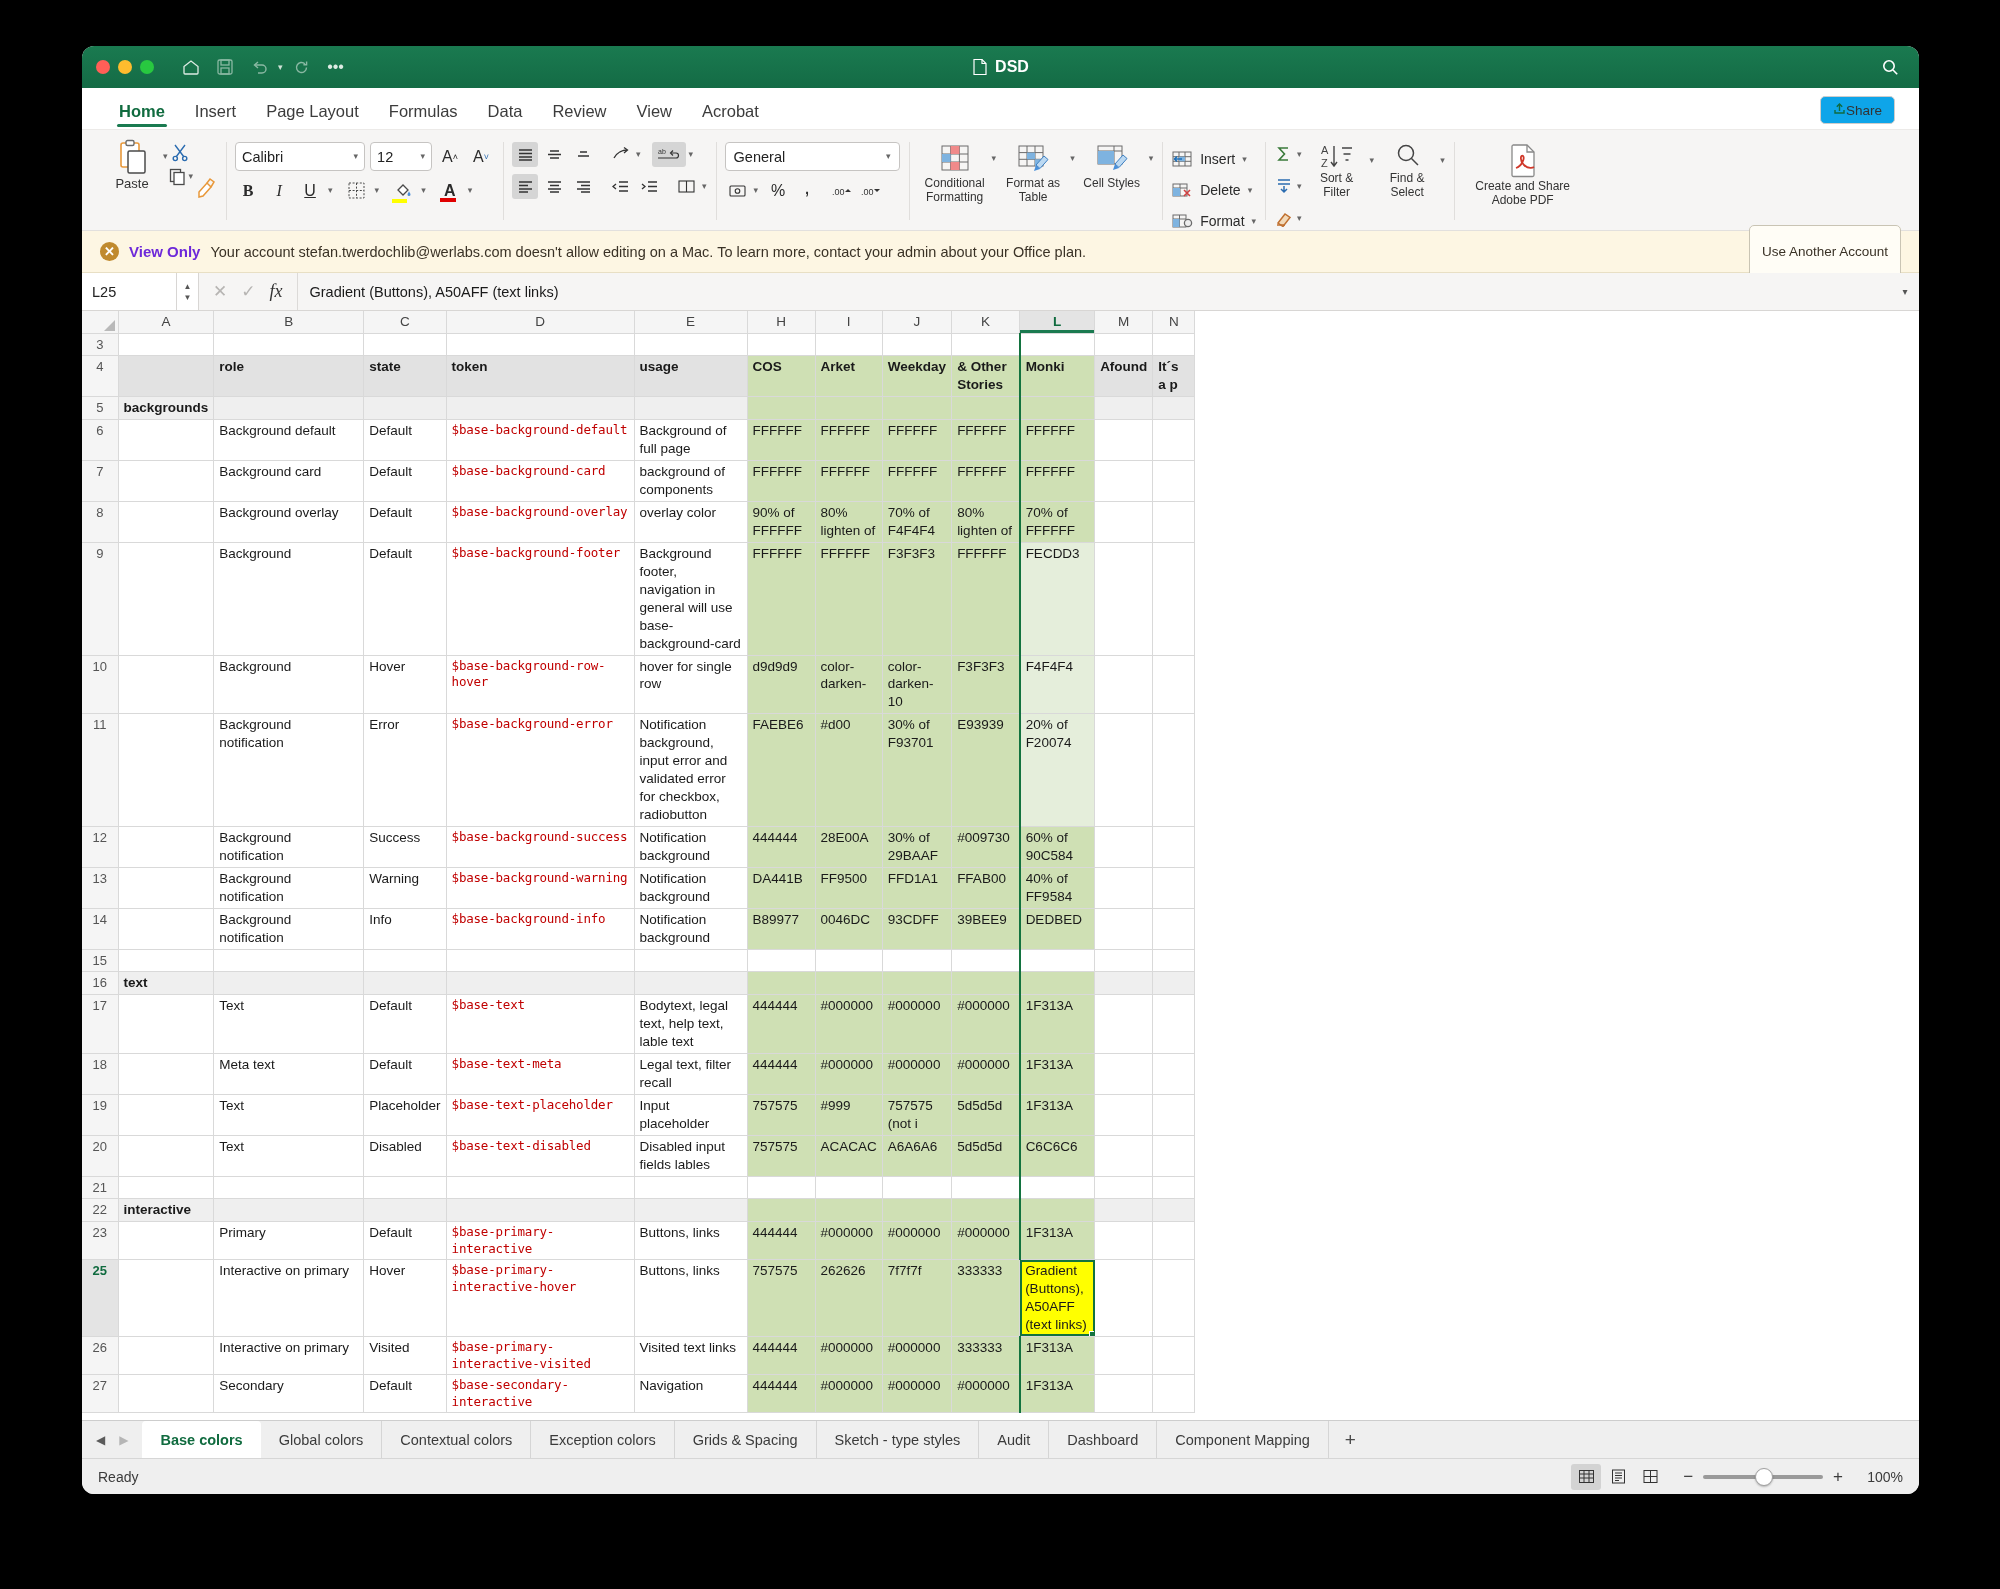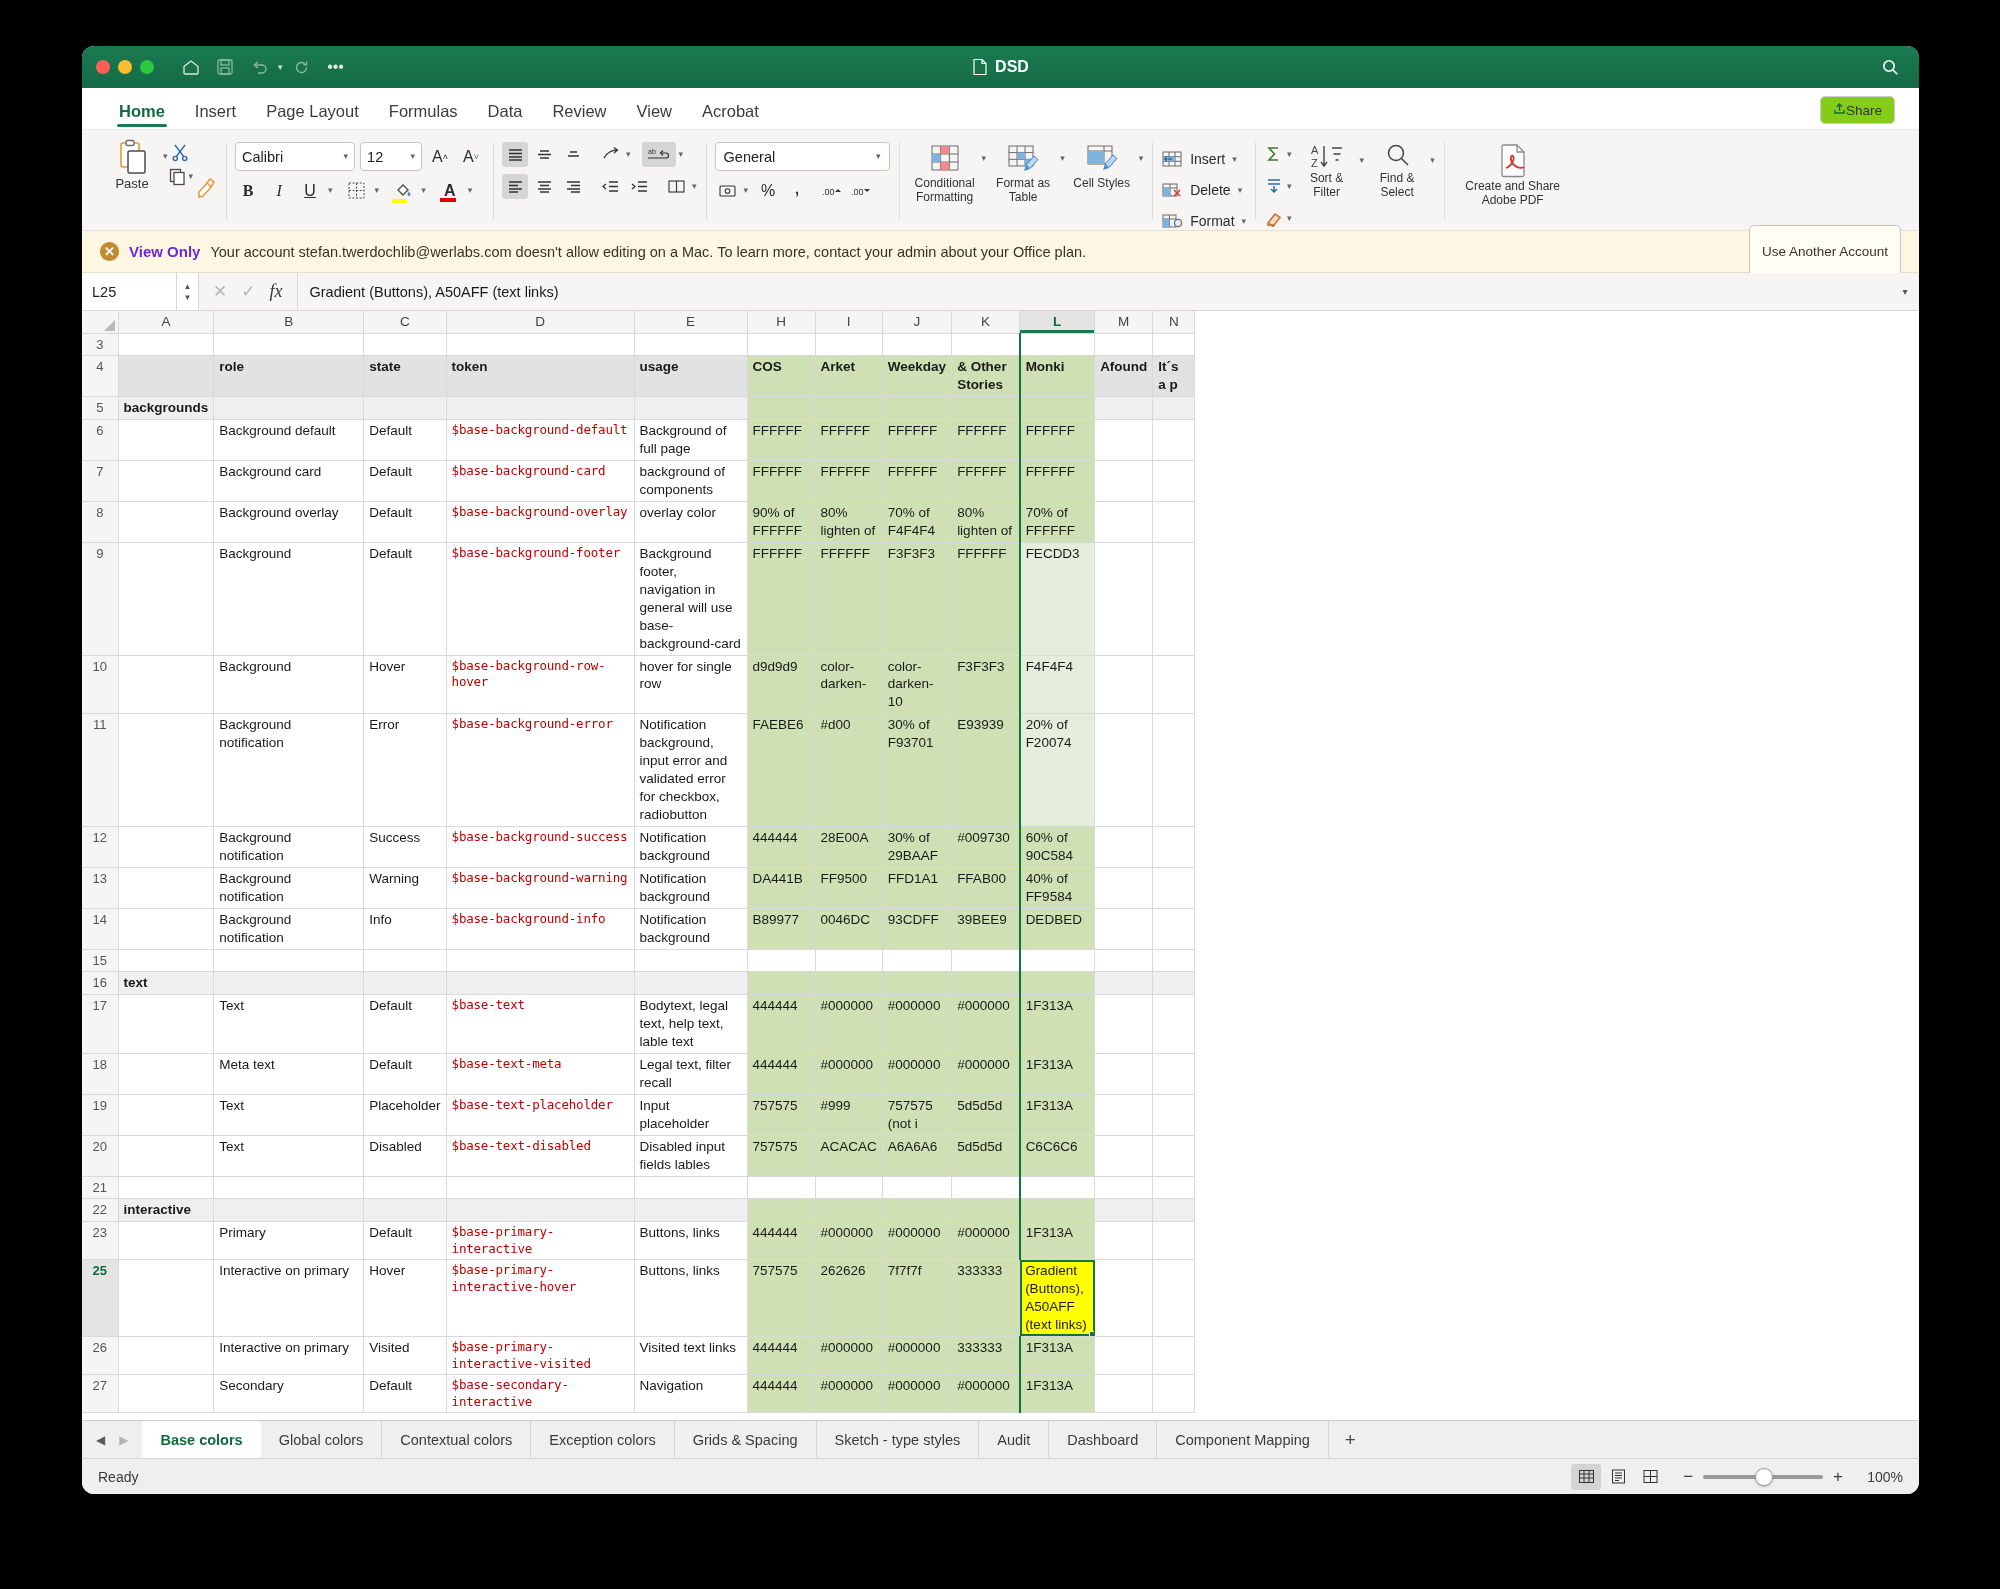--- a/index.html
+++ b/index.html
@@ -17,34 +17,34 @@
   .qa .ic svg{display:block}
   .title { position:absolute; left:0; right:0; text-align:center; color:#fff; font-size:16px; font-weight:600; pointer-events:none; display:flex; align-items:center; justify-content:center; gap:7px; }
   .title .docico{width:16px;height:18px;display:inline-block}
   .searchbtn { margin-left:auto; width:30px; height:28px; display:flex; align-items:center; justify-content:center; color:#fff; }
 
   
   .tabsbar { height:42px; background:#fff; display:flex; align-items:flex-end; padding:0 24px; gap:4px; flex:0 0 42px; border-bottom:1px solid #eceae8; }
   .rtab { font-size:16.5px; color:#3c3c3c; padding:4px 13px 8px; position:relative; cursor:default; white-space:nowrap; }
   .rtab.active { color:#106b3f; font-weight:700; }
   .rtab.active::after{ content:""; position:absolute; left:11px; right:11px; bottom:2px; height:3px; background:#1a7a50; border-radius:2px;}
-  .sharebtn { margin-left:auto; margin-bottom:5px; border:1px solid #cfcdcb; border-radius:5px; font-size:13.5px; padding:5px 12px; display:flex; align-items:center; color:#333; background:#84cc16;}
+  .sharebtn { margin-left:auto; margin-bottom:5px; border:1px solid #cfcdcb; border-radius:5px; font-size:13.5px; padding:5px 12px; display:flex; align-items:center; color:#333; background:#0ea5e9;}
 
   
   .ribbon { height:101px; background:#f6f5f4; display:flex; align-items:stretch; padding:4px 10px 0; gap:0; flex:0 0 101px; border-bottom:1px solid #e2e0de; }
   .grp { display:flex; align-items:flex-start; padding:2px 9px; position:relative; }
   .grp + .grp::before{ content:""; position:absolute; left:0; top:8px; bottom:10px; width:1px; background:#e0dedc; }
   .paste { display:flex; flex-direction:column; align-items:center; width:62px; padding-top:3px; }
   .paste .lbl{font-size:13px;color:#333;margin-top:1px}
   .cutcopy{display:flex;flex-direction:column;gap:5px;padding-top:6px;align-items:center}
   .cc{display:flex;align-items:center;gap:2px}
   .chev{font-size:9px;color:#666;line-height:1}
   .fontgrp{display:flex;flex-direction:column;gap:7px;padding-top:6px}
   .fr1,.fr2{display:flex;align-items:center;gap:5px}
-  .fname{width:120px;height:29px;border:1px solid #c6c4c2;border-radius:4px;background:#fff;font-size:14.5px;display:flex;align-items:center;padding:0 6px;justify-content:space-between;color:#222}
+  .fname{width:130px;height:29px;border:1px solid #c6c4c2;border-radius:4px;background:#fff;font-size:14.5px;display:flex;align-items:center;padding:0 6px;justify-content:space-between;color:#222}
   .fsize{width:62px;height:29px;border:1px solid #c6c4c2;border-radius:4px;background:#fff;font-size:14.5px;display:flex;align-items:center;padding:0 6px;justify-content:space-between;color:#222}
   .ibtn{width:26px;height:25px;display:flex;align-items:center;justify-content:center;font-size:16px;color:#2b2b2b;border-radius:3px}
   .aligngrp{display:flex;flex-direction:column;gap:7px;padding-top:6px}
   .ar{display:flex;align-items:center;gap:3px}
   .numgrp{display:flex;flex-direction:column;gap:7px;padding-top:6px}
   .numsel{width:175px;height:29px;border:1px solid #c6c4c2;border-radius:4px;background:#fff;font-size:14.5px;display:flex;align-items:center;padding:0 8px;justify-content:space-between;color:#222}
   .bigbtn{display:flex;flex-direction:column;align-items:center;width:74px;gap:2px;padding-top:3px}
   .bigbtn .lbl{font-size:12px;color:#333;text-align:center;line-height:1.15}
   .listbtn{display:flex;align-items:center;gap:7px;font-size:14px;color:#2b2b2b;height:28px}
   .stack3{display:flex;flex-direction:column;gap:3px;padding-top:4px}

